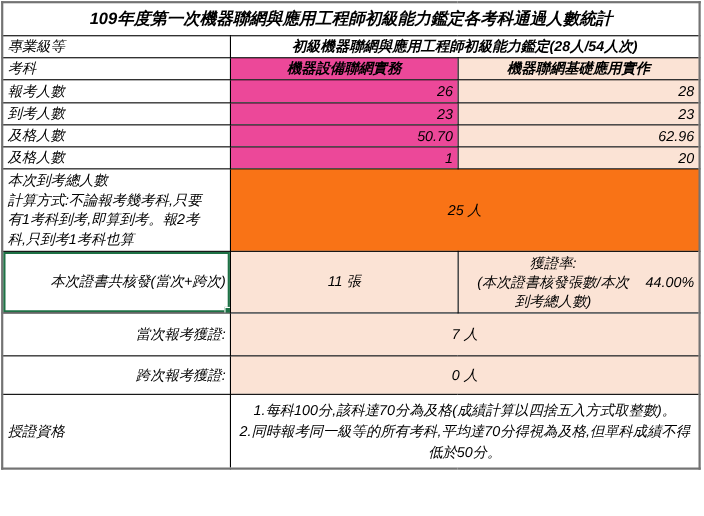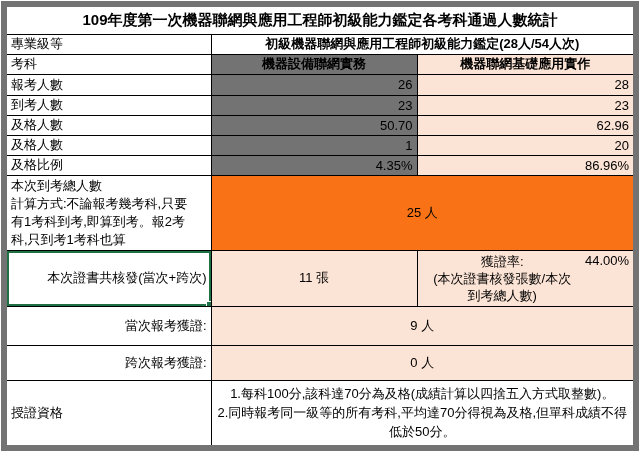--- a/index.html
+++ b/index.html
@@ -1,32 +1,32 @@
 <!DOCTYPE html>
 <html><head>
 <meta charset="utf-8">
 <style>
   html,body{margin:0;padding:0;background:#fff;}
   body{font-family:"Liberation Sans","DejaVu Sans",sans-serif;color:#000;}
   .sheet{position:relative;width:640px;height:469px;background:#fff;box-sizing:border-box;padding:1px;}
-  table.grid{border-collapse:collapse;table-layout:fixed;width:636px;border:6px solid #737373;}
+  table.grid{border-collapse:collapse;table-layout:fixed;width:636px;border:2px solid #737373;font-style:italic;}
   td{border:1px solid #000;font-size:13px;padding:0 4px;vertical-align:middle;overflow:hidden;box-sizing:border-box;}
   .title-cell{font-weight:bold;font-size:15px;text-align:center;}
   .bold{font-weight:bold;}
   .center{text-align:center;}
   .num{text-align:right;}
   .right{text-align:right;}
-  .blue{background:#737373;}
+  .blue{background:#ec4899;}
   .peach{background:#FBE3D5;margin-top:16px;}
   .yellow{background:#f97316;}
   .pre{white-space:pre-line;}
   .top{vertical-align:top;padding-top:1px;line-height:18px;}
   .selected{position:relative;box-shadow:inset 0 0 0 2px #1E7145;}
   .fill-handle{position:absolute;right:-4px;bottom:-4px;width:7px;height:7px;background:#1E7145;border:1px solid #fff;z-index:3;}
-  .rate-wrap{display:flex;align-items:flex-start;width:100%;}
+  .rate-wrap{display:flex;align-items:center;width:100%;}
   .rate-desc{flex:1;text-align:center;white-space:pre-line;line-height:17px;}
   .rate-value{flex:0 0 auto;padding-left:2px;}
   .qual-value{text-align:center;white-space:pre-line;line-height:19px;}
 </style>
 </head>
 <body>
 
 <div class="sheet">
   <table class="grid">
     <colgroup>
@@ -64,25 +64,20 @@
     <tr style="height:20px">
       <td>及格人數</td>
       <td class="num blue">50.70</td>
       <td class="num peach">62.96</td>
     </tr>
     <tr style="height:20px">
       <td>及格人數</td>
       <td class="num blue">1</td>
       <td class="num peach">20</td>
     </tr>
-    <tr style="height:20px">
-      <td>及格比例</td>
-      <td class="num blue">4.35%</td>
-      <td class="num peach">86.96%</td>
-    </tr>
 
     <tr style="height:75px">
       <td class="pre top">本次到考總人數
 計算方式:不論報考幾考科,只要
 有1考科到考,即算到考。報2考
 科,只到考1考科也算</td>
       <td colspan="2" class="center yellow">25 人</td>
     </tr>
 
     <tr style="height:56px">
@@ -96,21 +91,21 @@
           <div class="rate-desc">獲證率:
 (本次證書核發張數/本次
 到考總人數)</div>
           <span class="rate-value">44.00%</span>
         </div>
       </td>
     </tr>
 
     <tr style="height:39px">
       <td class="right">當次報考獲證:</td>
-      <td colspan="2" class="center peach">9 人</td>
+      <td colspan="2" class="center peach">7 人</td>
     </tr>
 
     <tr style="height:35px">
       <td class="right">跨次報考獲證:</td>
       <td colspan="2" class="center peach">0 人</td>
     </tr>
 
     <tr style="height:68px">
       <td>授證資格</td>
       <td colspan="2" class="qual-value">1.每科100分,該科達70分為及格(成績計算以四捨五入方式取整數)。

